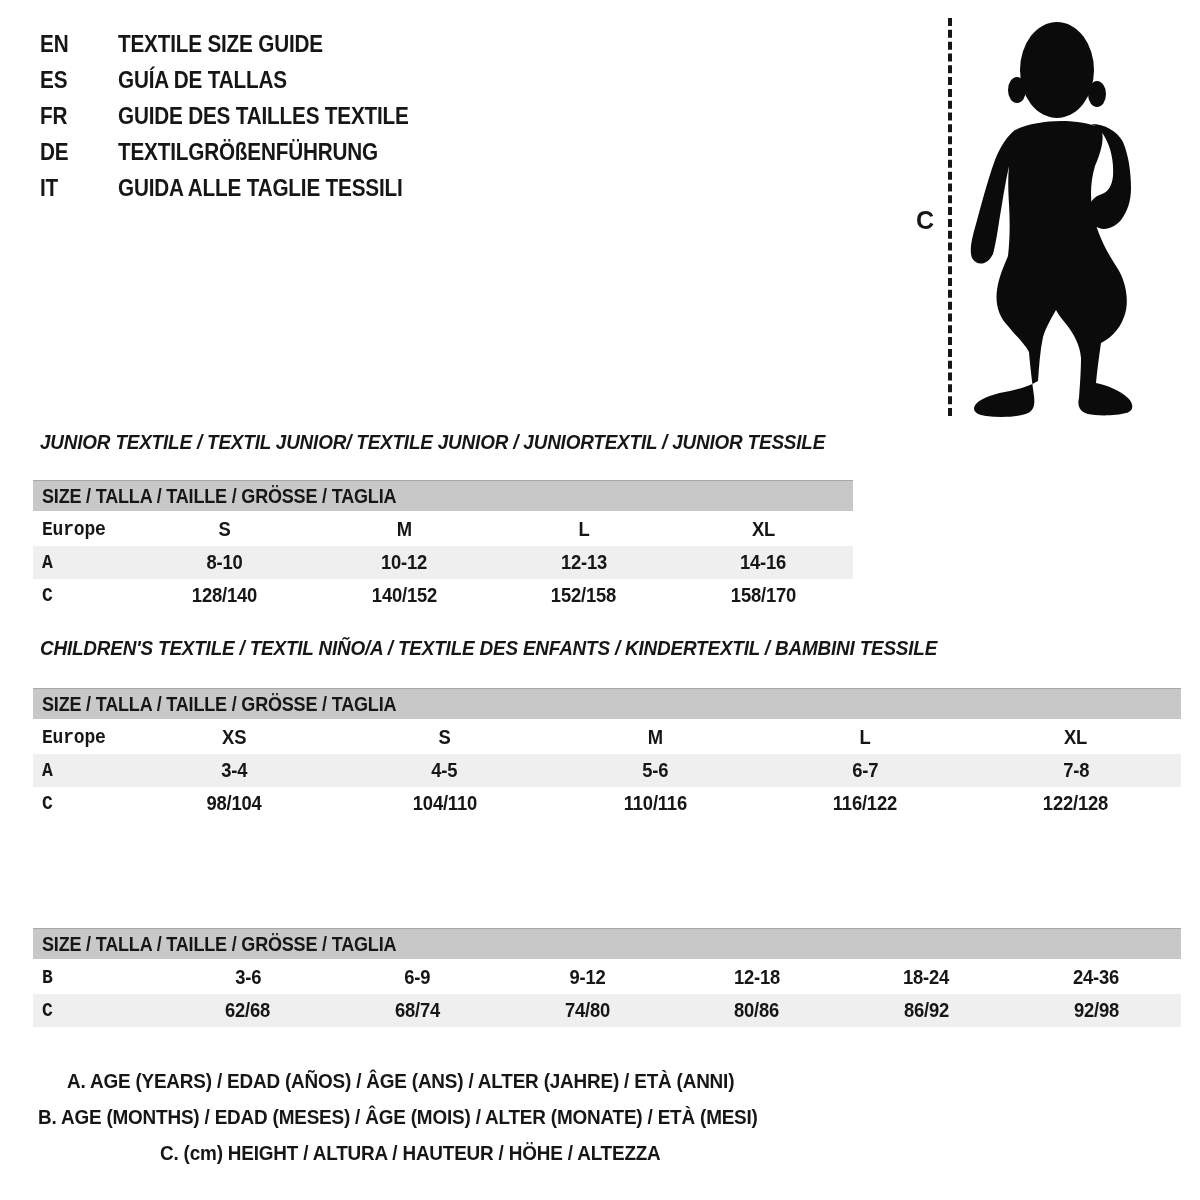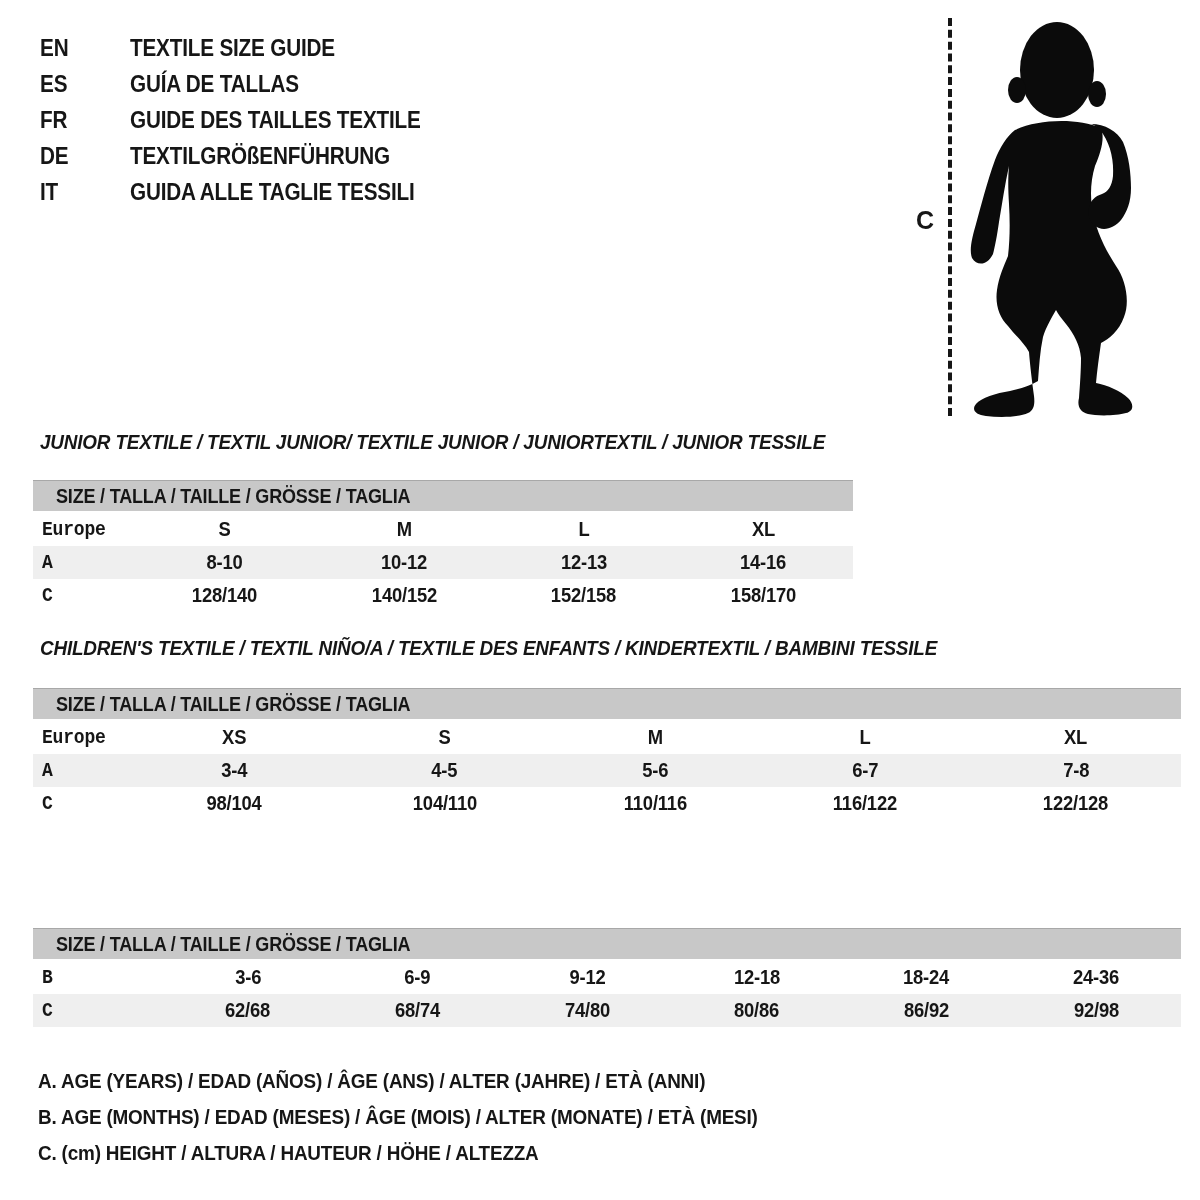--- a/index.html
+++ b/index.html
@@ -7,52 +7,52 @@
     position:relative;width:1200px;height:1200px;background:#ffffff;overflow:hidden;
     font-family:"Liberation Sans","DejaVu Sans",sans-serif;font-weight:bold;color:#161616;
     -webkit-font-smoothing:antialiased;
   }
   
   .cx{display:inline-block;transform:scaleX(0.9);transform-origin:0 50%;white-space:nowrap;letter-spacing:-0.2px;}
   .cxc{display:inline-block;transform:scaleX(0.92);transform-origin:50% 50%;white-space:nowrap;letter-spacing:-0.2px;}
 
   
   .lang-block{position:absolute;left:40px;top:26px;}
-  .lang-row{display:flex;height:36px;align-items:flex-end;font-size:23px;gap:12px;}
+  .lang-row{display:flex;height:36px;align-items:center;font-size:23px;}
   .lang-code{width:78px;}
 
   
   .measure-line{position:absolute;left:948px;top:18px;height:398px;width:0;border-left:4px dashed #161616;}
   .measure-label{position:absolute;left:916px;top:206px;font-size:25px;}
   .toddler{position:absolute;left:953px;top:14px;width:190px;height:405px;}
   .toddler path,.toddler ellipse{fill:#0b0b0b;}
 
   
   .sec-heading{position:absolute;font-size:21px;font-style:italic;}
   .h-junior{left:40px;top:430px;}
   .h-children{left:40px;top:636px;}
   .h-babies{left:40px;top:843px;line-height:37px;}
 
   
   .sizetable{position:absolute;font-size:20px;}
   .t1{left:33px;top:480px;width:820px;}
   .t2{left:33px;top:688px;width:1148px;}
   .t3{left:33px;top:928px;width:1148px;}
   .thead{height:31px;line-height:31px;background:#c8c8c8;border-top:1px solid #a8a8a8;
-         padding-left:23px;margin-bottom:2px;box-sizing:border-box;}
+         padding-left:9px;margin-bottom:2px;box-sizing:border-box;}
   .trow{display:grid;height:33px;align-items:center;}
   .t1 .trow{grid-template-columns:102px repeat(4,1fr);}
   .t2 .trow{grid-template-columns:96px repeat(5,1fr);}
   .t3 .trow{grid-template-columns:130px repeat(6,1fr);}
   .trow.shaded{background:#efefef;}
   .tlabel{padding-left:9px;text-align:left;font-family:Liberation Mono, monospace;}
   .tcell{text-align:center;}
 
   
-  .legend{position:absolute;left:38px;top:1063px;font-size:21px;}
+  .legend{position:absolute;left:38px;top:1063px;font-size:21px;text-align:center;}
   .legend-line{height:36px;line-height:36px;}
 </style>
 </head>
 <body>
 
 <div class="page">
 
   <div class="lang-block">
     <div class="lang-row">
       <span class="lang-code"><span class="cx">EN</span></span>

